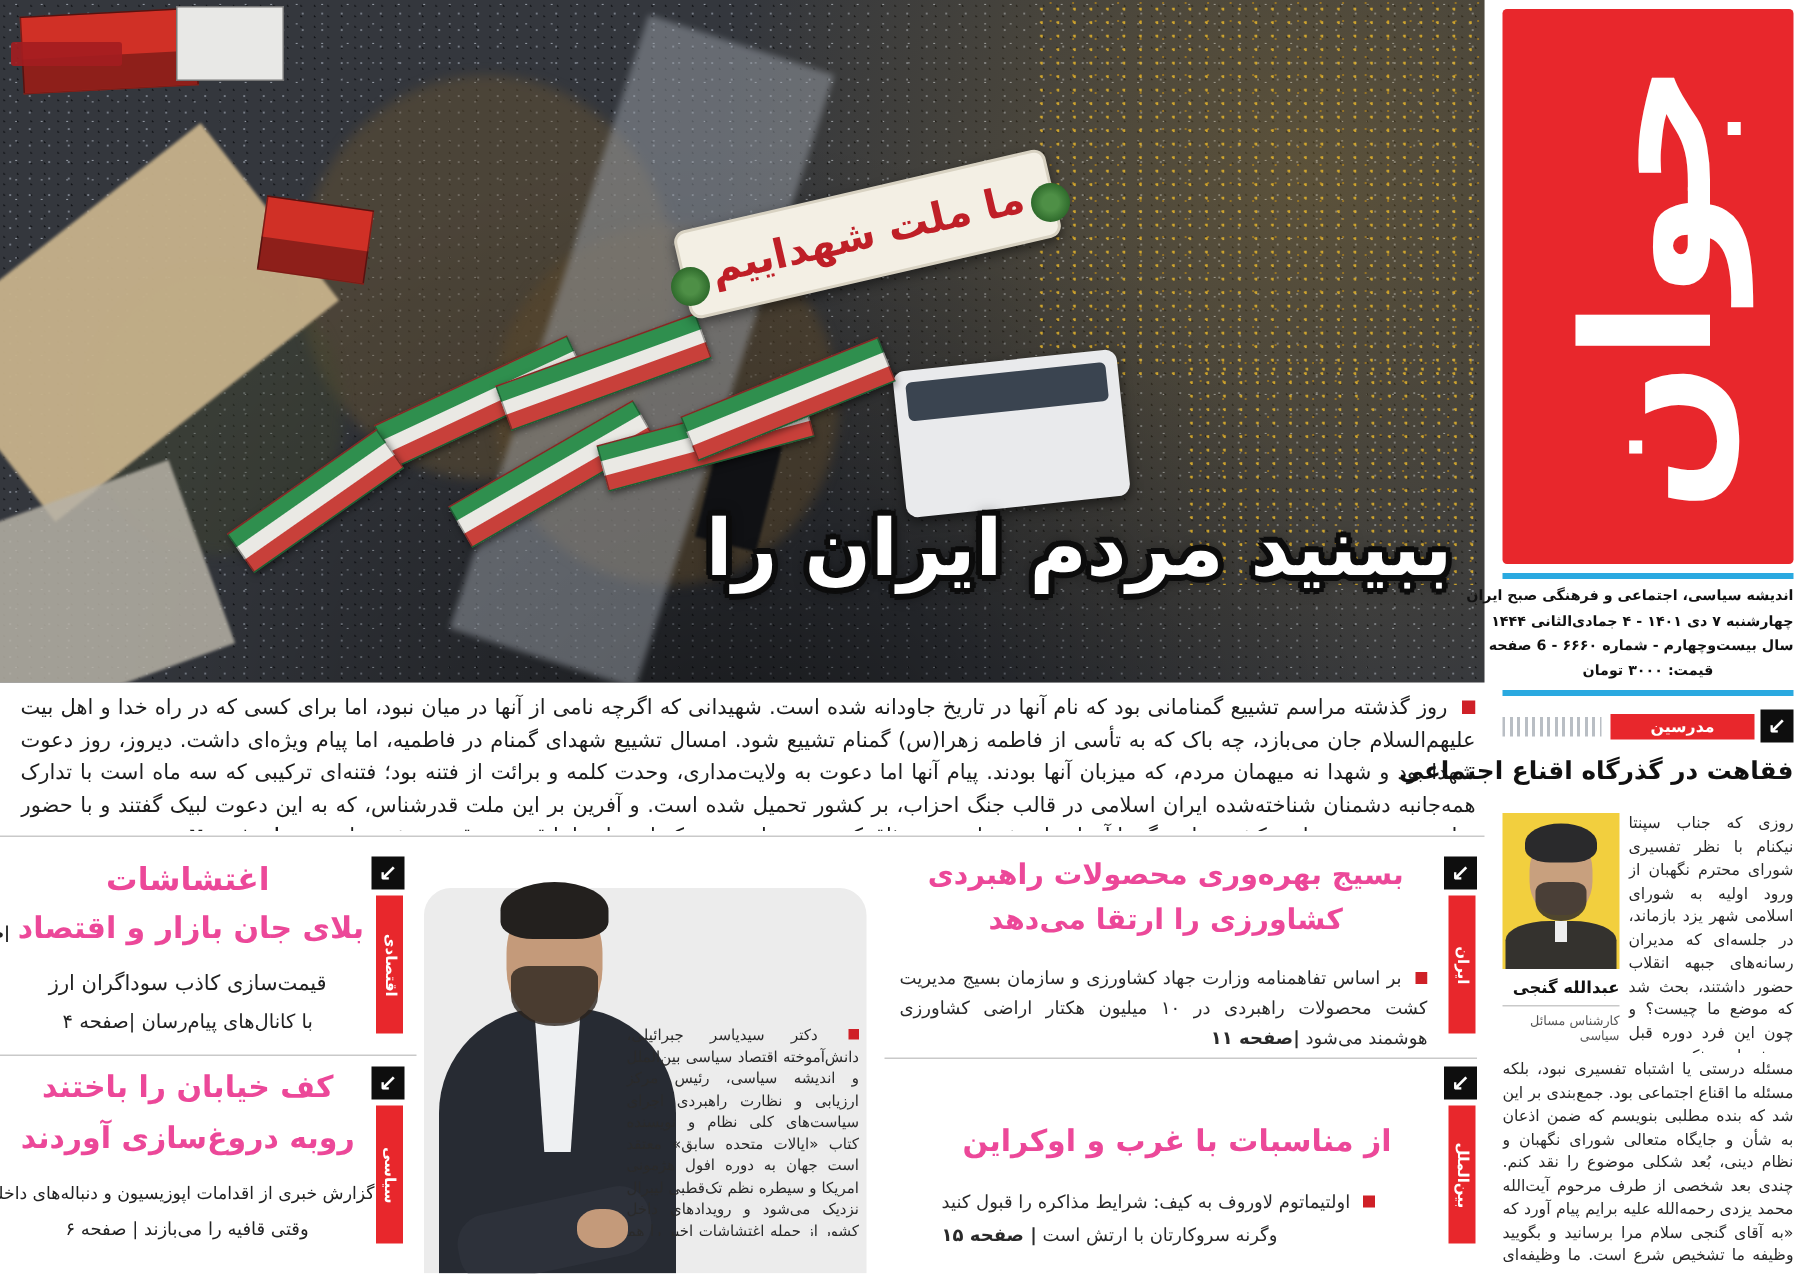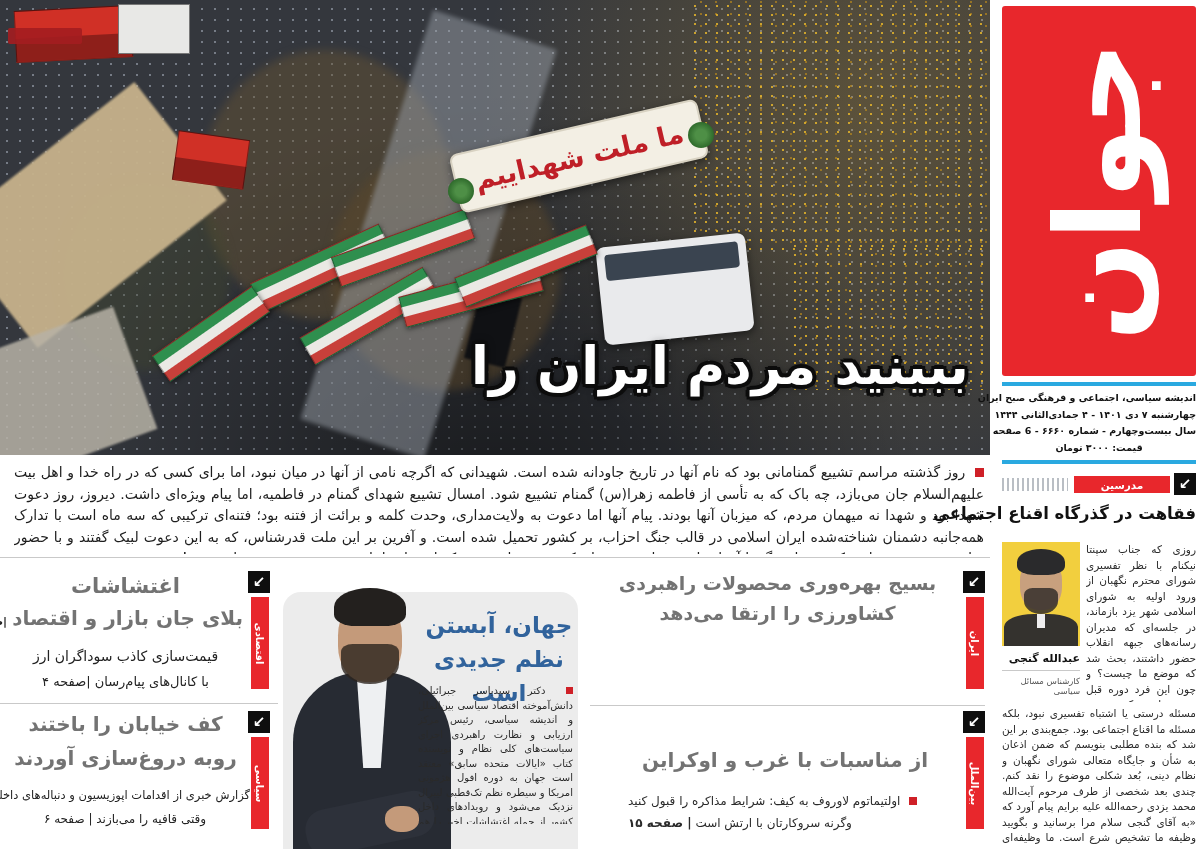--- a/index.html
+++ b/index.html
@@ -47,21 +47,21 @@
   
   #lead{left:14px;top:462px;width:970px;height:92px;overflow:hidden;font-size:14px;line-height:21.5px;color:#1d1d1d;text-align:justify;}
   .sq{display:inline-block;width:9px;height:9px;background:#cf2027;margin-left:5px;}
   .pref{font-weight:bold;white-space:nowrap;}
   .hr{background:#c9c9c9;height:1px;}
 
   
   .corner{width:22px;height:22px;background:#0e0e0e;color:#fff;display:flex;align-items:center;justify-content:center;font-size:15px;font-weight:bold;z-index:4;}
   .tab{background:#e8272c;display:flex;align-items:center;justify-content:center;z-index:4;}
   .tab span{color:#fff;font-size:10px;font-weight:bold;white-space:nowrap;transform:rotate(90deg);}
-  .h-big{font-weight:bold;color:#737373;text-align:center;white-space:nowrap;overflow:visible;}
+  .h-big{font-weight:bold;color:#ec4899;text-align:center;white-space:nowrap;overflow:visible;}
   .h-ref{font-size:11px;font-weight:bold;color:#222;}
   .sub{color:#222;text-align:center;white-space:nowrap;}
   .bodytxt{color:#2a2a2a;text-align:justify;overflow:hidden;}
 
   
   #card{left:283px;top:592px;width:295px;height:257px;background:#ececec;border-radius:18px 18px 0 0;}
   #f-headline{left:425px;top:608px;width:148px;text-align:center;color:#31639c;font-weight:bold;font-size:23px;line-height:34px;z-index:3;}
   #f-body{left:418px;top:684px;width:155px;height:140px;font-size:10px;line-height:14.5px;z-index:3;}
   .fp{z-index:2;}
 
@@ -157,38 +157,39 @@
 
   <div id="card" class="abs"></div>
   <div class="abs fp" style="left:293px;top:672px;width:158px;height:177px;background:#272b33;border-radius:70px 70px 0 0;"></div>
   <div class="abs fp" style="left:352px;top:676px;width:40px;height:92px;background:#eef0f2;clip-path:polygon(12% 0,88% 0,72% 100%,28% 100%);"></div>
   <div class="abs fp" style="left:338px;top:596px;width:64px;height:86px;background:#c49a7a;border-radius:46% 46% 42% 42%;"></div>
   <div class="abs fp" style="left:334px;top:588px;width:72px;height:38px;background:#23201e;border-radius:50% 50% 30% 30%;"></div>
   <div class="abs fp" style="left:341px;top:644px;width:58px;height:40px;background:rgba(44,36,30,.8);border-radius:20% 20% 50% 50%;"></div>
   <div class="abs fp" style="left:305px;top:800px;width:130px;height:46px;background:#2d313a;border-radius:20px;transform:rotate(-12deg);"></div>
   <div class="abs fp" style="left:385px;top:806px;width:34px;height:26px;background:#c49a7a;border-radius:45%;"></div>
 
-  <div id="f-headline" class="abs">
-    <div>جهان، آبستن</div>
-    <div>نظم جدیدی است</div>
-  </div>
   <div id="f-body" class="abs bodytxt">
     <span class="sq" style="width:7px;height:7px;margin-left:3px;"></span>
     <span>دکتر سیدیاسر جبرائیلی، دانش‌آموخته اقتصاد سیاسی بین‌الملل و اندیشه سیاسی، رئیس مرکز ارزیابی و نظارت راهبردی اجرای سیاست‌های کلی نظام و نویسنده کتاب «ایالات متحده سابق» معتقد است جهان به دوره افول هژمونی امریکا و سیطره نظم تک‌قطبی لیبرال نزدیک می‌شود و رویدادهای داخل کشور از جمله اغتشاشات اخیر را هم از چنین چشم‌اندازی نگاه می‌کند </span>
     
   </div>
 
   <div class="abs corner" style="left:963px;top:571px;">
       <span>↙</span>
     </div>
   <div class="abs tab" style="left:966px;top:597px;width:18px;height:92px;">
       <span>ایران</span>
     </div>
   <div class="abs h-big" style="left:600px;top:572px;width:355px;font-size:19px;">بسیج بهره‌وری محصولات راهبردی</div>
   <div class="abs h-big" style="left:600px;top:602px;width:355px;font-size:19px;">کشاورزی را ارتقا می‌دهد</div>
+  <div class="abs bodytxt" style="left:600px;top:642px;width:352px;height:62px;font-size:12px;line-height:20px;">
+    <span class="sq" style="width:8px;height:8px;"></span>
+    <span>بر اساس تفاهمنامه وزارت جهاد کشاورزی و سازمان بسیج مدیریت کشت محصولات راهبردی در ۱۰ میلیون هکتار اراضی کشاورزی هوشمند می‌شود </span>
+    <span class="pref">|صفحه ۱۱</span>
+  </div>
   <div class="abs hr" style="left:590px;top:705px;width:395px;"></div>
 
   <div class="abs corner" style="left:963px;top:711px;">
       <span>↙</span>
     </div>
   <div class="abs tab" style="left:966px;top:737px;width:18px;height:92px;">
       <span>بین‌الملل</span>
     </div>
   <div class="abs h-big" style="left:620px;top:748px;width:330px;font-size:20px;">از مناسبات با غرب و اوکراین</div>
   <div class="abs bodytxt" style="left:628px;top:790px;width:318px;height:48px;font-size:12px;line-height:22px;text-align:left;">

